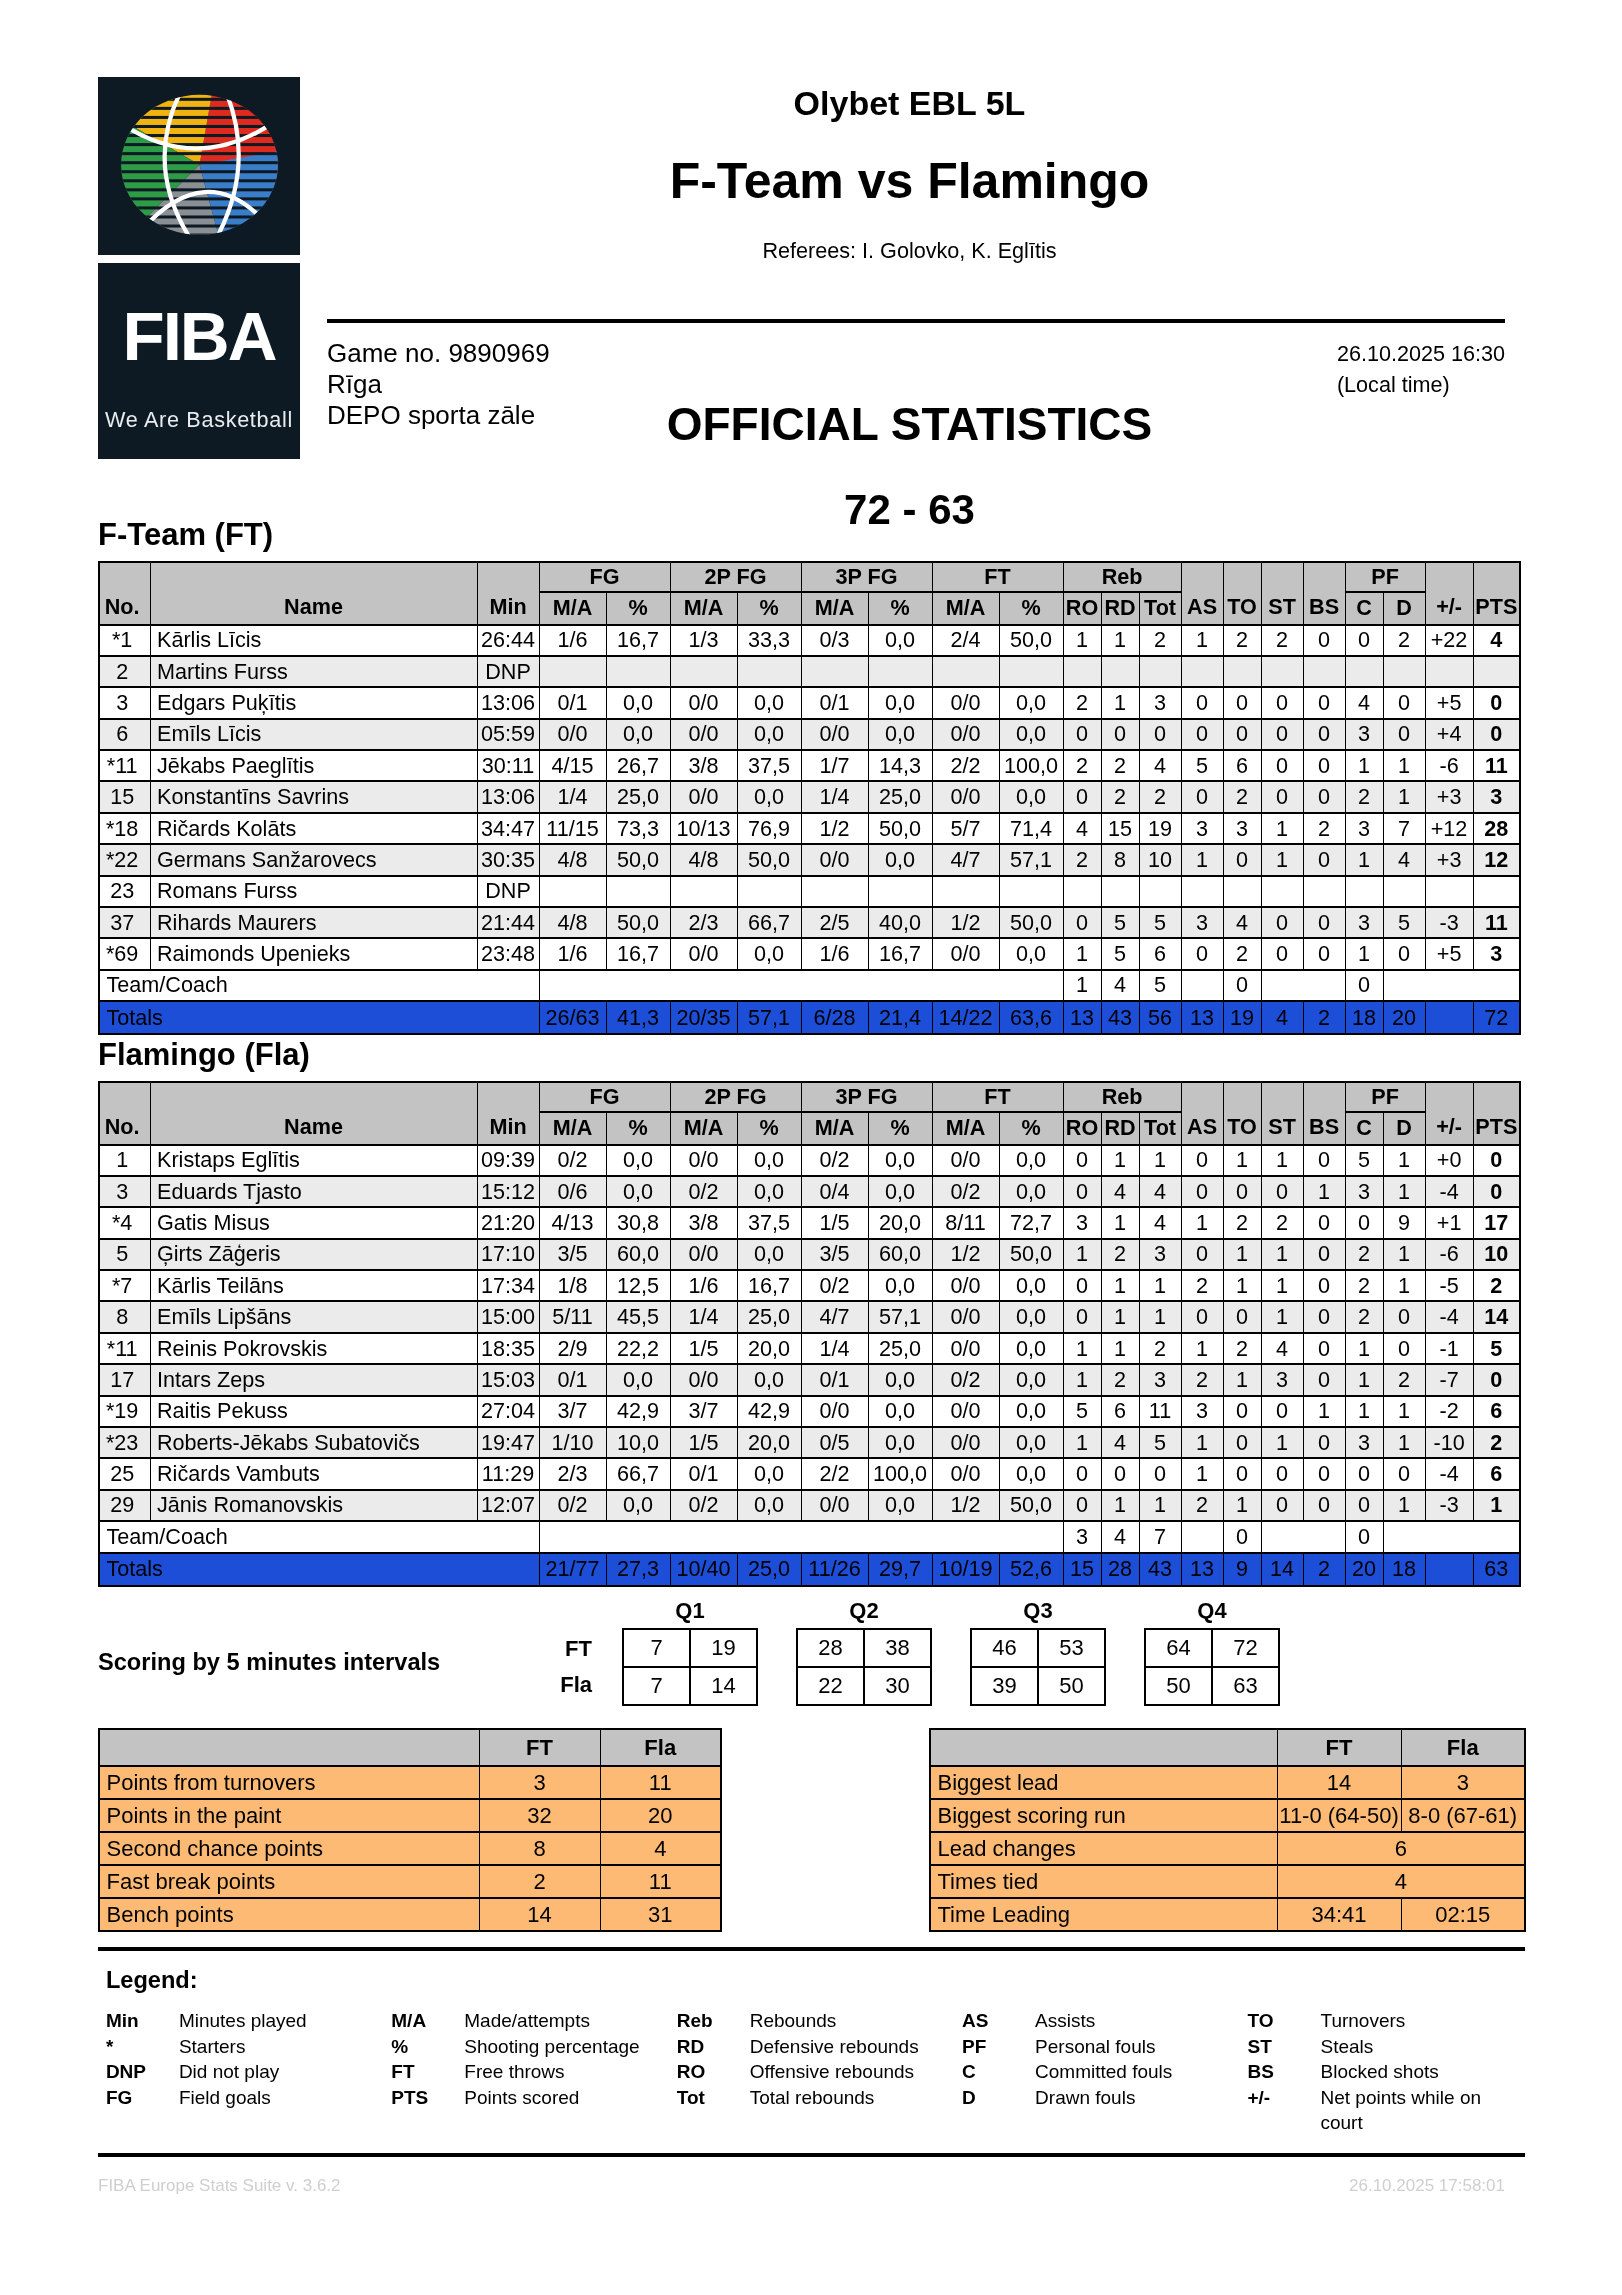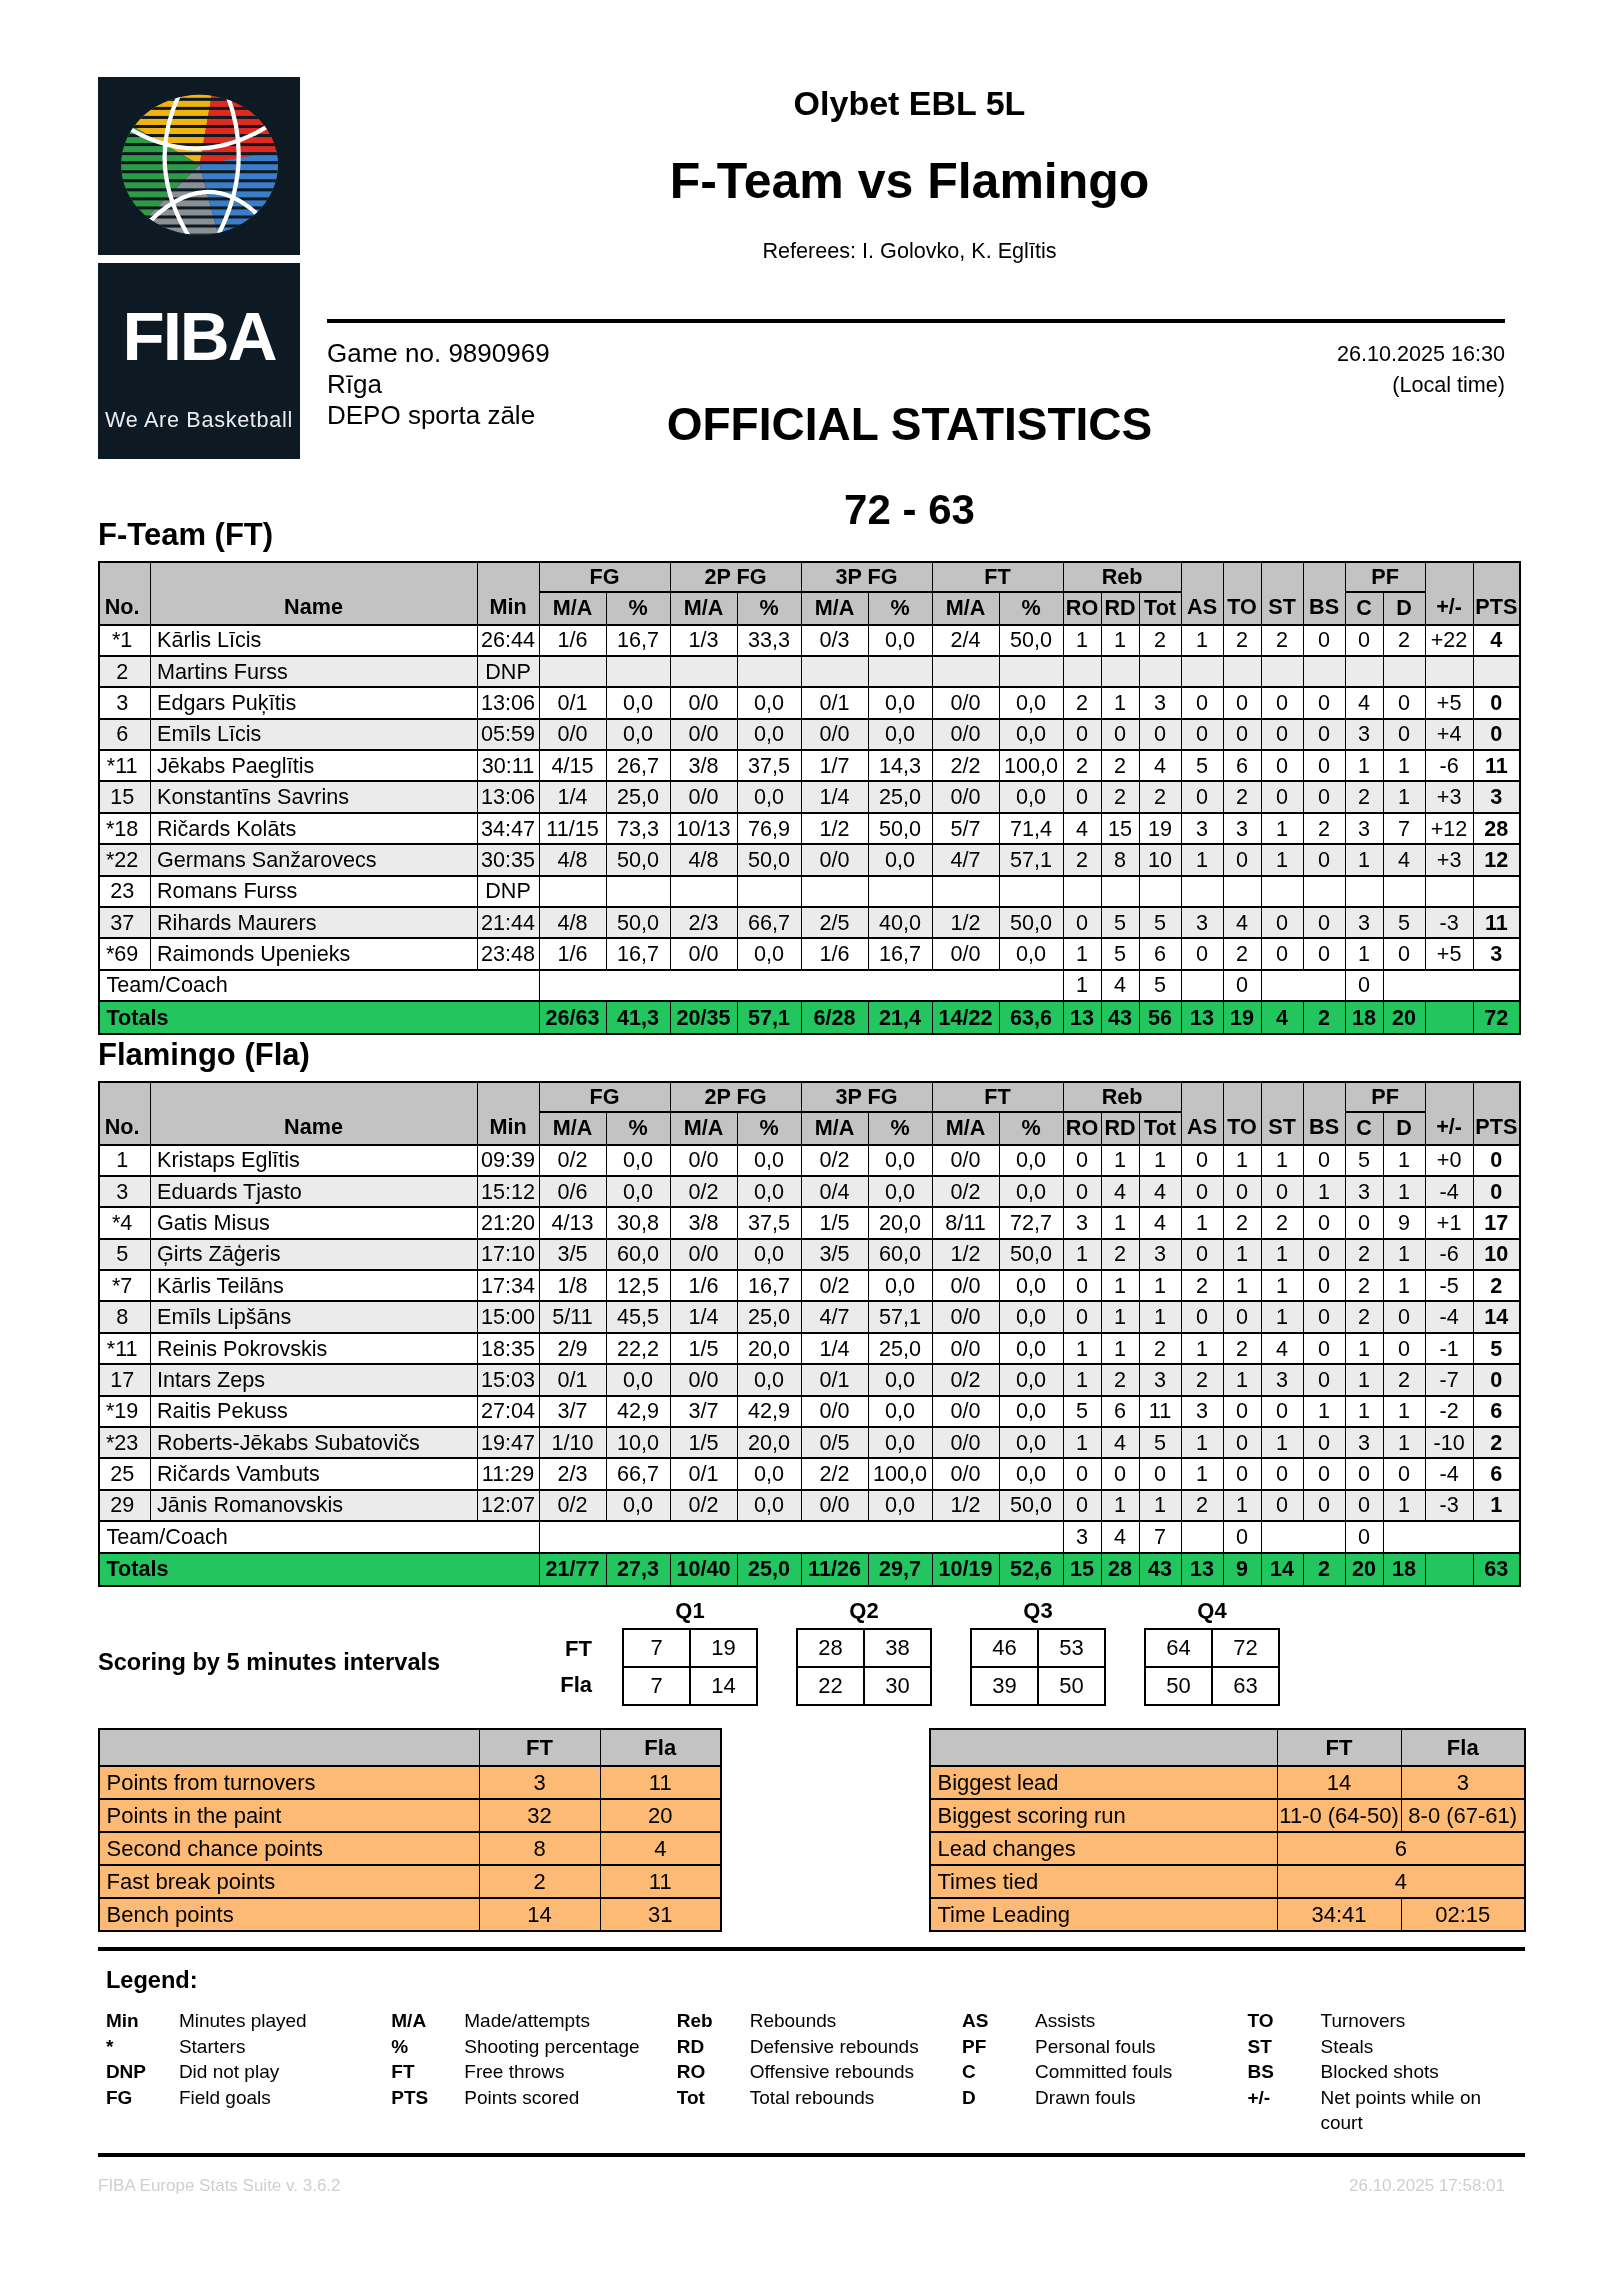--- a/index.html
+++ b/index.html
@@ -13,21 +13,21 @@
   .fiba-word{color:#fff;font-weight:bold;font-size:69px;letter-spacing:-2px;margin-top:34px;}
   .fiba-tag{color:#e8ecef;font-size:21.6px;margin-top:31px;letter-spacing:0.7px;}
 
   
   .masthead{left:314px;top:84px;width:1191px;text-align:center;}
   .league{font-size:34px;font-weight:bold;}
   .matchup{font-size:50px;font-weight:bold;margin-top:29px;}
   .refs{font-size:21.6px;margin-top:27.5px;}
   .rule{left:327px;top:319px;width:1178px;height:3.9px;background:#000;}
   .game-info{left:327px;top:338px;font-size:26px;line-height:31px;}
-  .game-time{right:117px;top:338px;font-size:21.6px;line-height:31px;text-align:right;}
+  .game-time{right:117px;top:338px;font-size:21.6px;line-height:31px;text-align:left;}
   .official{left:314px;top:397px;width:1191px;text-align:center;}
   .official-title{font-size:46px;font-weight:bold;}
   .score{font-size:42px;font-weight:bold;margin-top:35px;}
   .qline{font-size:21.6px;margin-top:31px;}
 
   
   .section-title{font-size:31px;font-weight:bold;}
   .ft-title{left:98px;top:517px;}
   .fla-title{left:98px;top:1037px;}
   .ft-table{left:98px;top:561px;}
@@ -39,21 +39,21 @@
   .stat-table .h1 th{height:27.5px;}
   .stat-table .h2 th{height:31px;}
   .stat-table th[rowspan]{vertical-align:bottom;padding-bottom:3.9px;}
   .stat-table td{height:29.4px;}
   .row-w td{background:#ffffff;}
   .row-g td{background:#ebebeb;}
   .c-no{text-align:right;padding-right:5.2px !important;}
   .c-name{text-align:left !important;padding-left:6.5px !important;}
   .c-pts{font-weight:bold;}
   .c-label{text-align:left !important;padding-left:6.5px !important;}
-  .totals-row td{background:#22c55e;font-weight:bold;height:31px;}
+  .totals-row td{background:#1d4ed8;font-weight:normal;height:31px;}
 
   
   .scoring{left:98px;top:1598px;display:flex;align-items:flex-start;}
   .scoring-label{width:393px;font-size:23.6px;font-weight:bold;padding-top:51px;}
   .scoring-teams{width:101px;text-align:right;padding-top:33px;font-size:22px;font-weight:bold;margin-right:30px;}
   .scoring-teams div{height:36px;line-height:36px;}
   .qgroup{margin-right:38px;text-align:center;}
   .qtitle{font-size:22px;font-weight:bold;height:30px;line-height:26px;}
   table.qbox{border-collapse:collapse;}
   .qbox td{width:63px;height:34px;border:2.6px solid #000;text-align:center;font-size:22px;background:#fff;}

